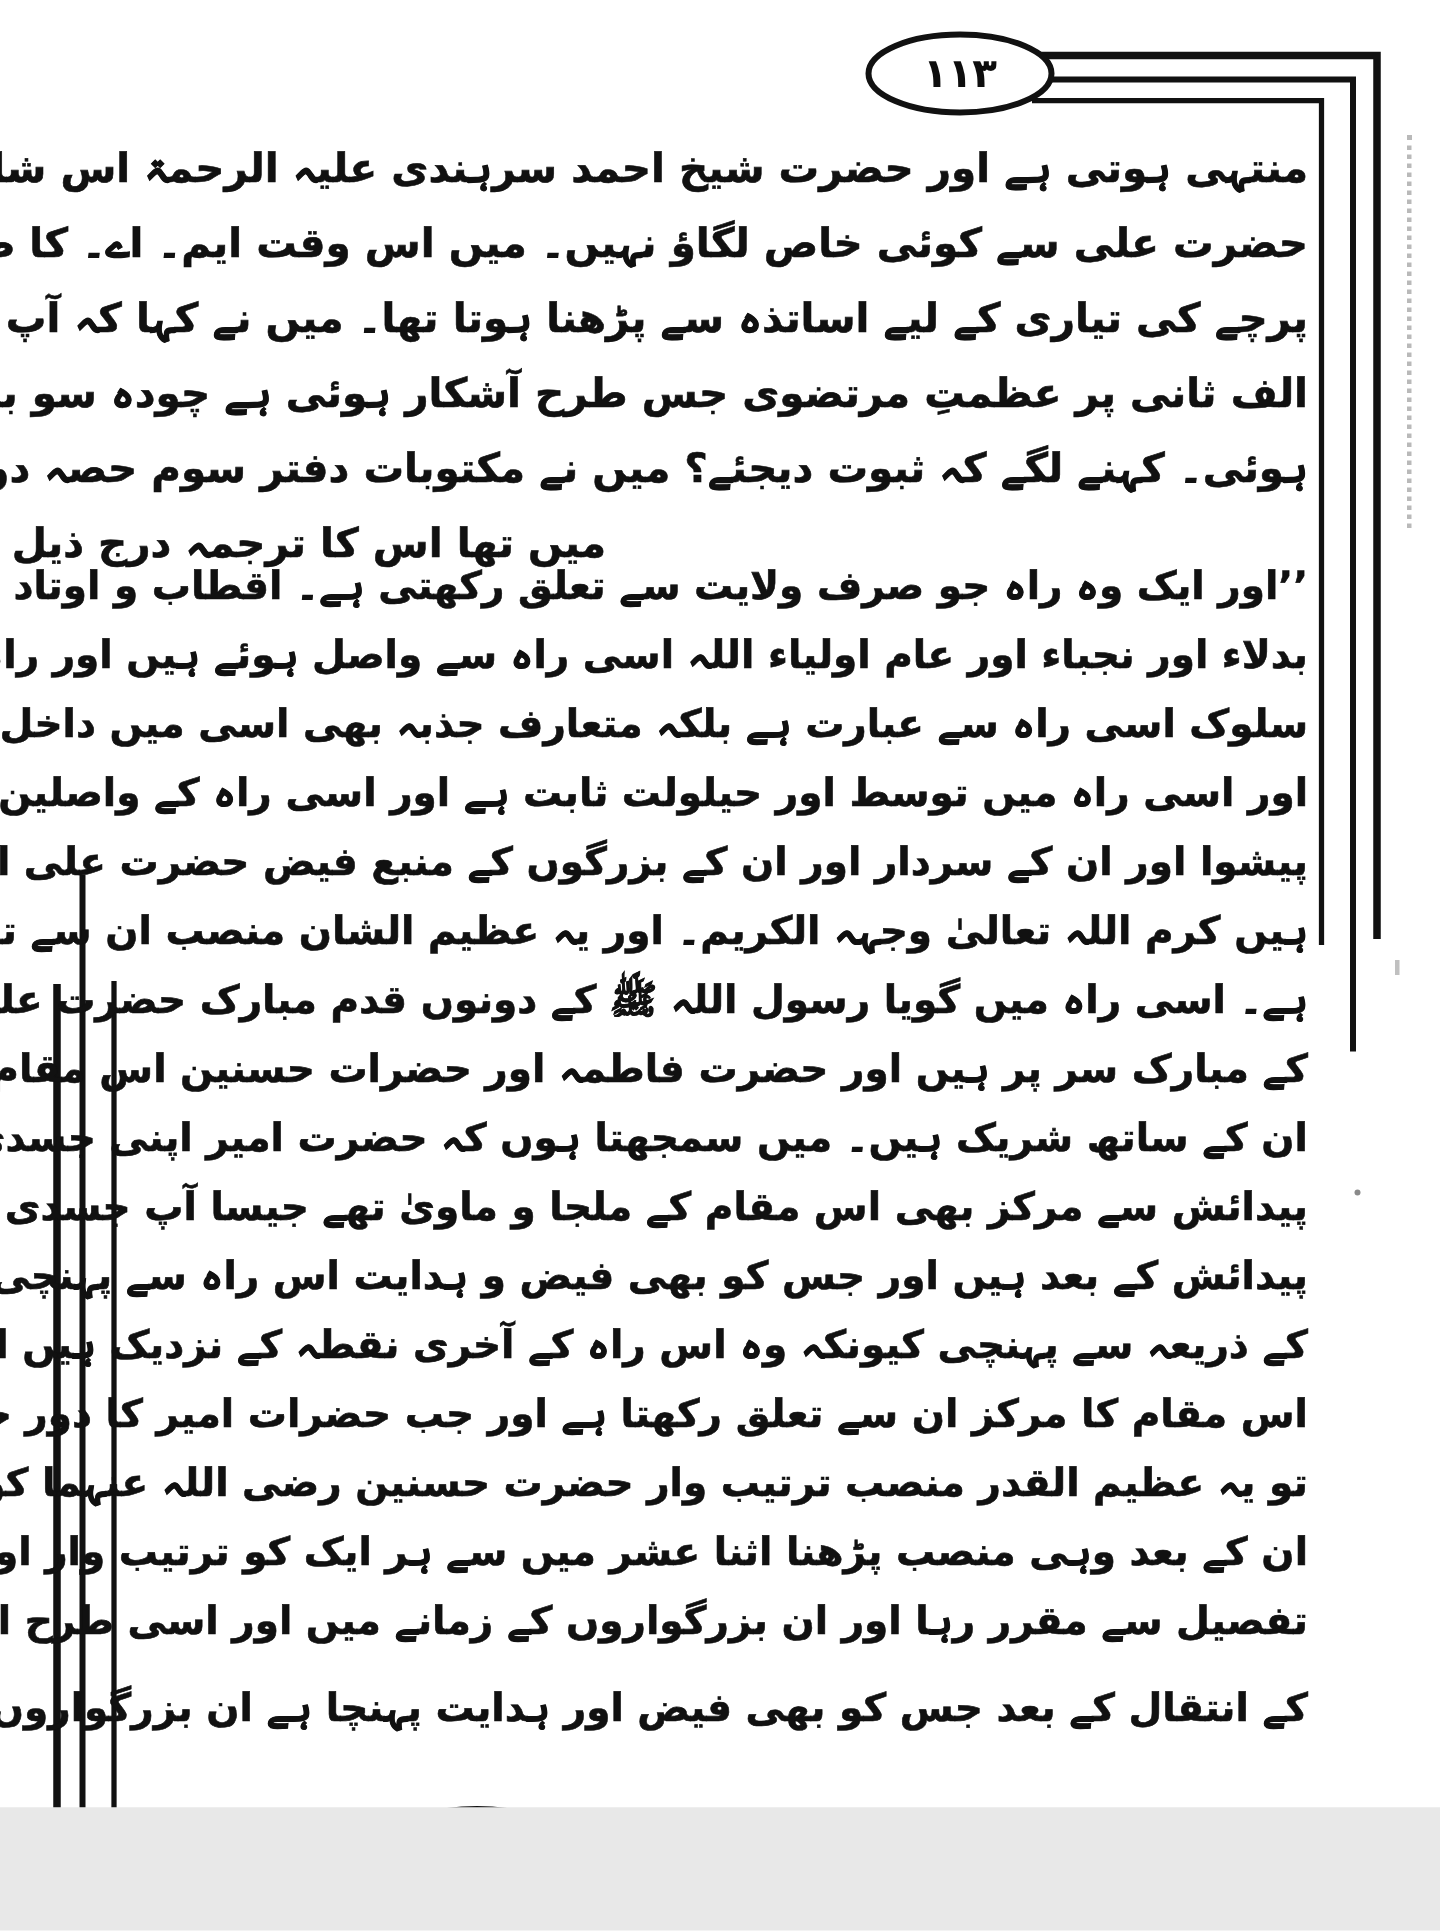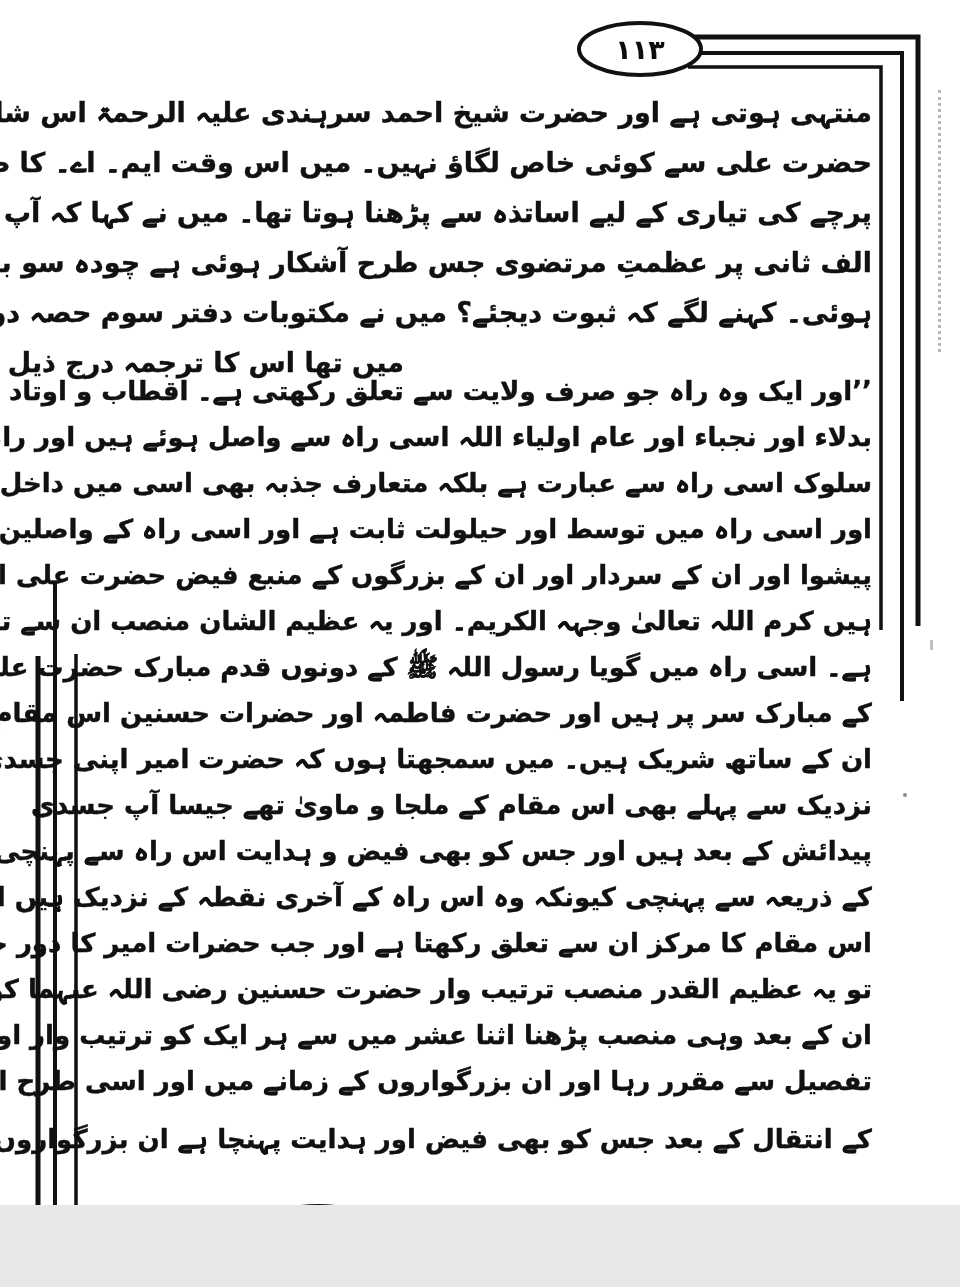--- a/index.html
+++ b/index.html
@@ -94,21 +94,21 @@
   <div class="urdu quote">
     <div class="line">’’اور ایک وہ راہ جو صرف ولایت سے تعلق رکھتی ہے۔ اقطاب و اوتاد اور</div>
     <div class="line">بدلاء اور نجباء اور عام اولیاء اللہ اسی راہ سے واصل ہوئے ہیں اور راہ</div>
     <div class="line">سلوک اسی راہ سے عبارت ہے بلکہ متعارف جذبہ بھی اسی میں داخل ہے</div>
     <div class="line">اور اسی راہ میں توسط اور حیلولت ثابت ہے اور اسی راہ کے واصلین کے</div>
     <div class="line">پیشوا اور ان کے سردار اور ان کے بزرگوں کے منبع فیض حضرت علی المرتضیٰ</div>
     <div class="line">ہیں کرم اللہ تعالیٰ وجہہ الکریم۔ اور یہ عظیم الشان منصب ان سے تعلق رکھتا</div>
     <div class="line">ہے۔ اسی راہ میں گویا رسول اللہ ﷺ کے دونوں قدم مبارک حضرت علی</div>
     <div class="line">کے مبارک سر پر ہیں اور حضرت فاطمہ اور حضرات حسنین اس مقام میں</div>
     <div class="line">ان کے ساتھ شریک ہیں۔ میں سمجھتا ہوں کہ حضرت امیر اپنی جسدی</div>
-    <div class="line">نزدیک سے پہلے بھی اس مقام کے ملجا و ماویٰ تھے جیسا آپ جسدی</div>
+    <div class="line">پیدائش سے مرکز بھی اس مقام کے ملجا و ماویٰ تھے جیسا آپ جسدی</div>
     <div class="line">پیدائش کے بعد ہیں اور جس کو بھی فیض و ہدایت اس راہ سے پہنچی ،ان</div>
     <div class="line">کے ذریعہ سے پہنچی کیونکہ وہ اس راہ کے آخری نقطہ کے نزدیک ہیں اور</div>
     <div class="line">اس مقام کا مرکز ان سے تعلق رکھتا ہے اور جب حضرات امیر کا دور ختم ہوا</div>
     <div class="line">تو یہ عظیم القدر منصب ترتیب وار حضرت حسنین رضی اللہ عنہما کو سپرد ہوا اور</div>
     <div class="line">ان کے بعد وہی منصب پڑھنا اثنا عشر میں سے ہر ایک کو ترتیب وار اور</div>
     <div class="line">تفصیل سے مقرر رہا اور ان بزرگواروں کے زمانے میں اور اسی طرح ان</div>
     <div class="line line-last">کے انتقال کے بعد جس کو بھی فیض اور ہدایت پہنچا ہے ان بزرگواروں</div>
   </div>
 
   <div class="speck edge-marks"></div>

